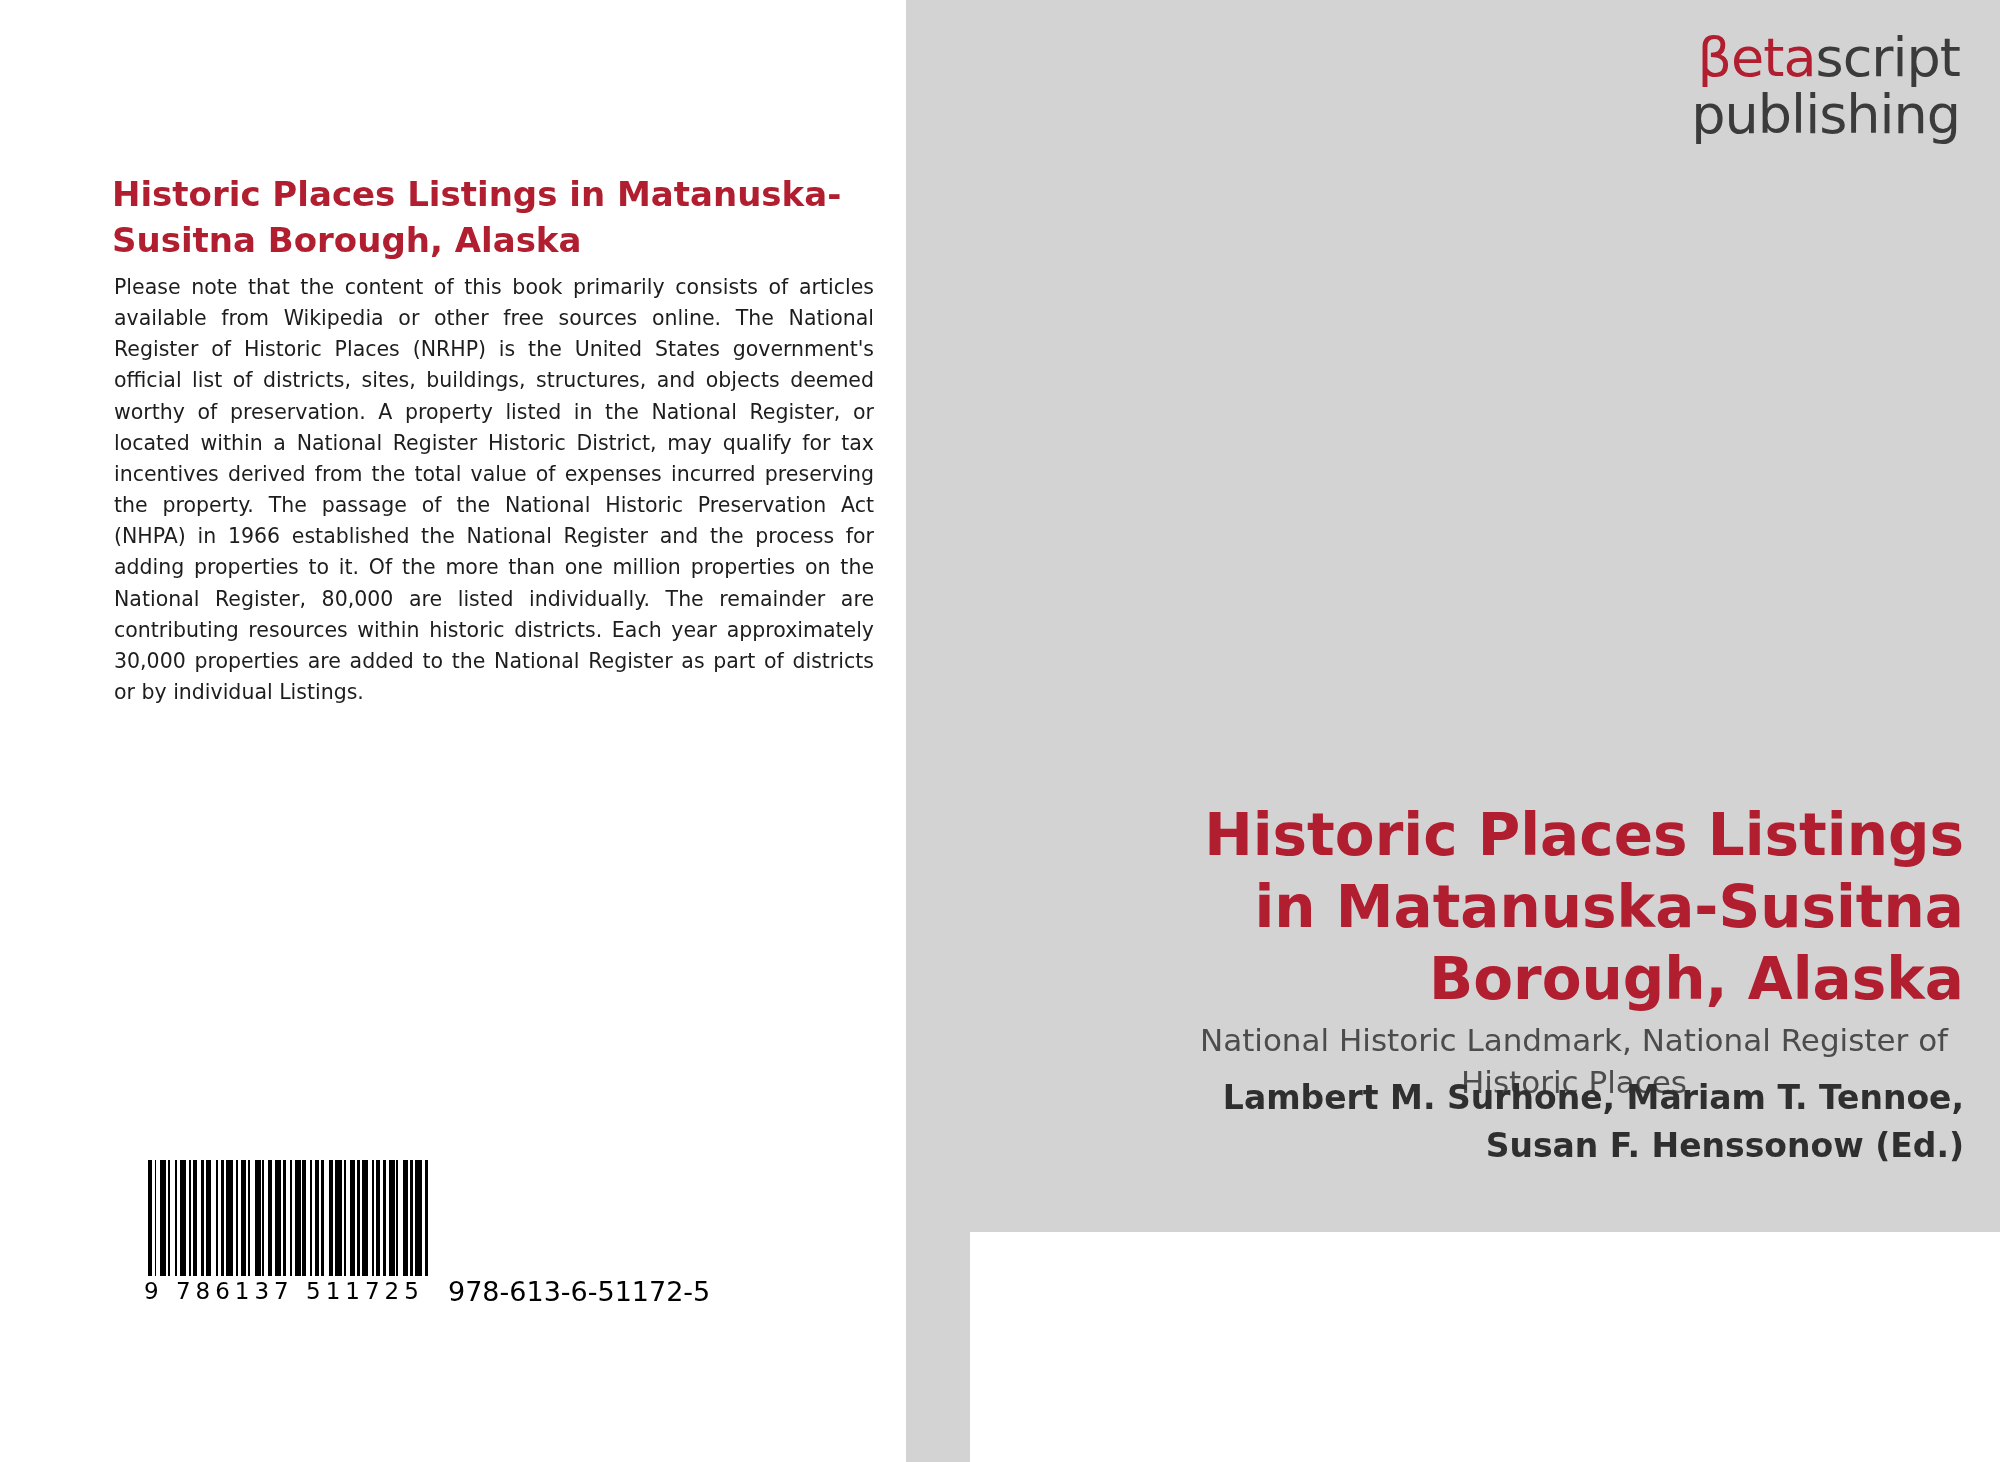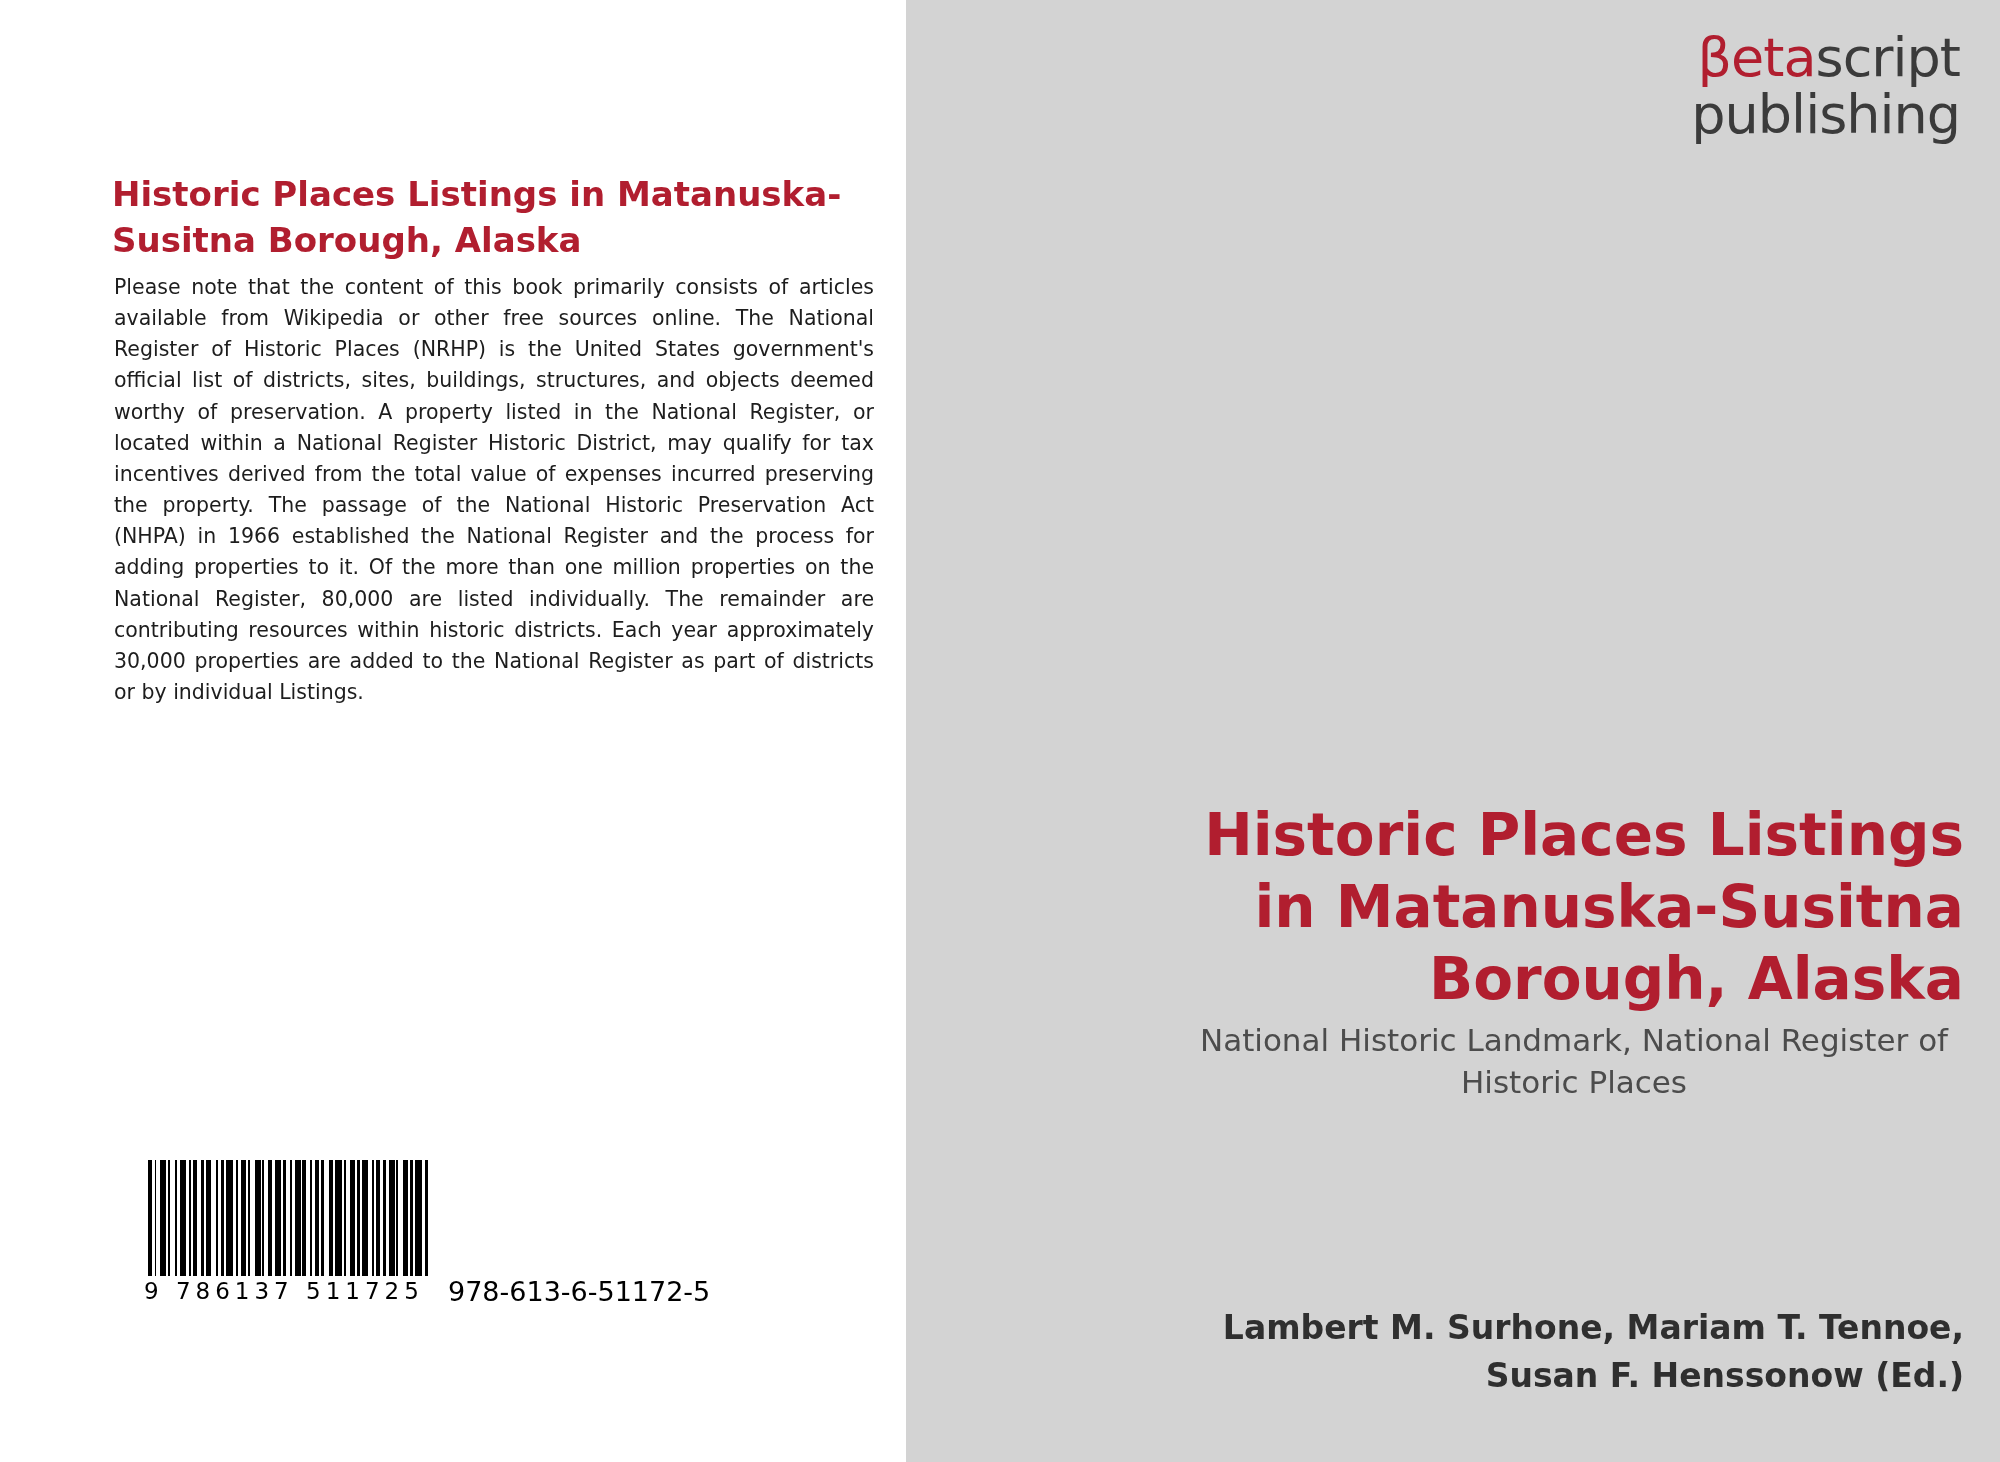--- a/index.html
+++ b/index.html
@@ -40,21 +40,21 @@
     width: 64px;
     height: 1462px;
     background: #d3d3d3;
   }
 
   
   .front-cover {
     position: absolute;
     left: 970px; top: 0;
     width: 1030px;
-    height: 1462px;
+    height: 1232px;
     background: #d3d3d3;
     overflow: hidden;
   }
 
   
   .ghost-word {
     position: absolute;
     left: 1020px;
     top: 985px;
     font-size: 430px;

